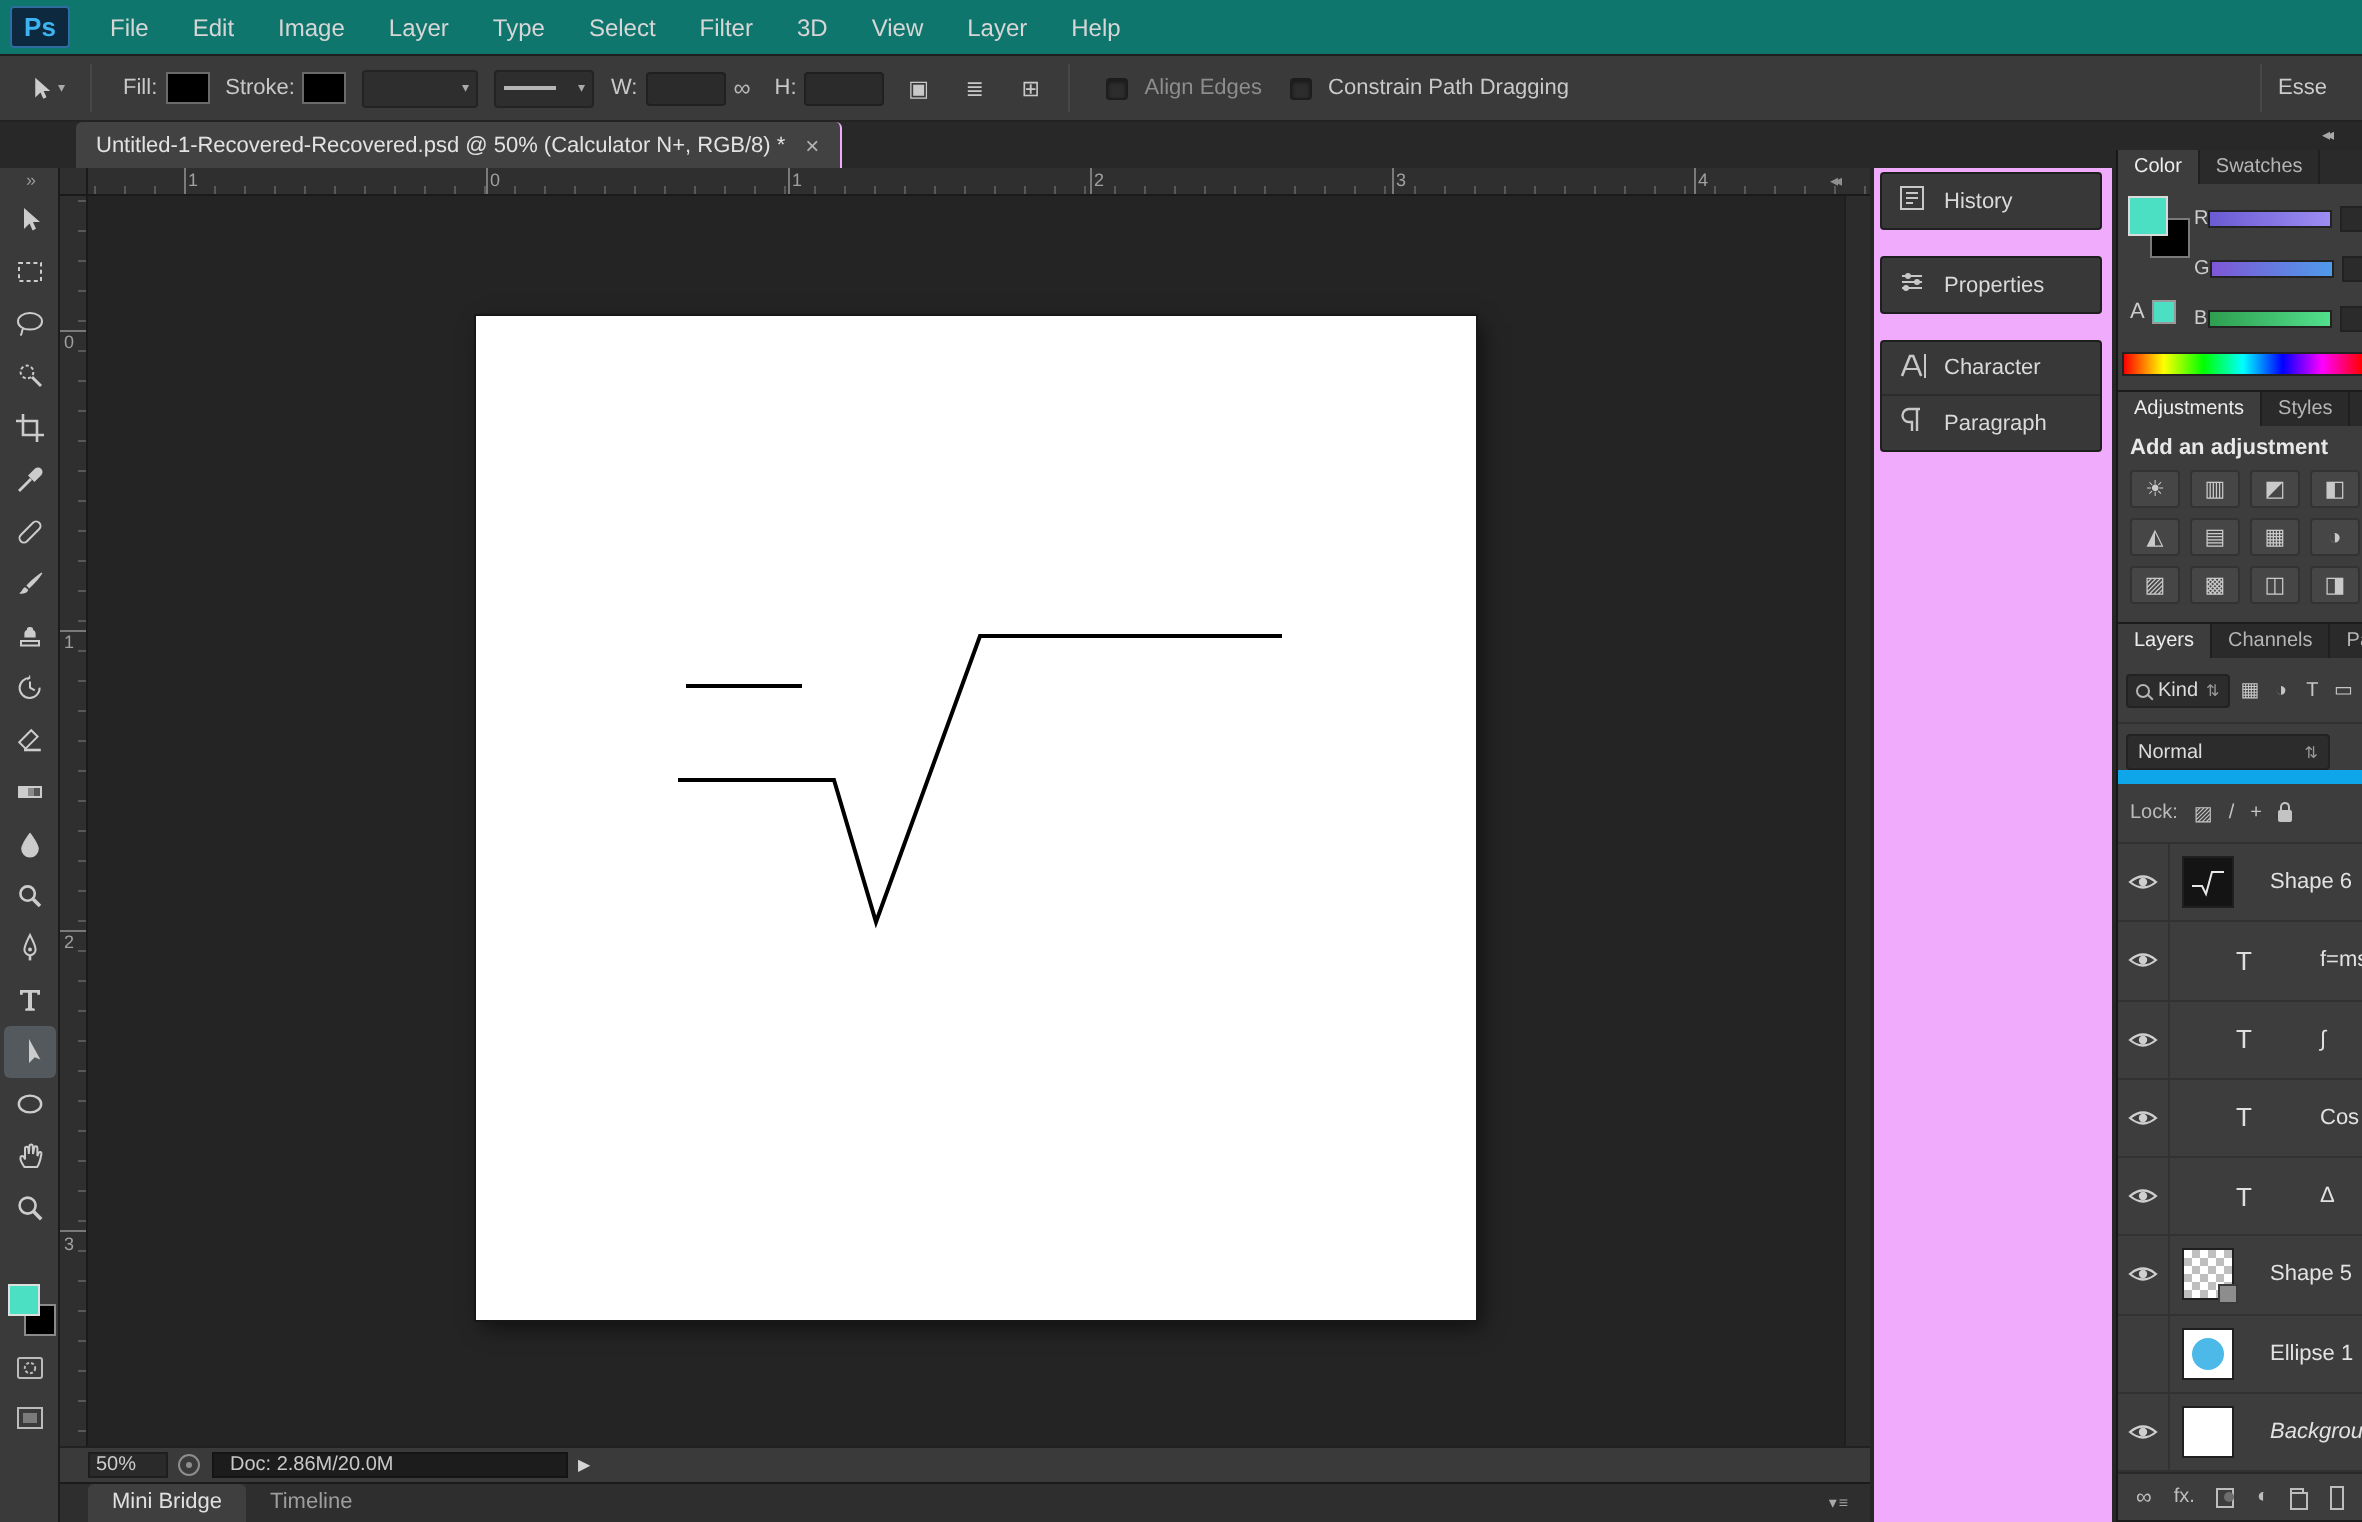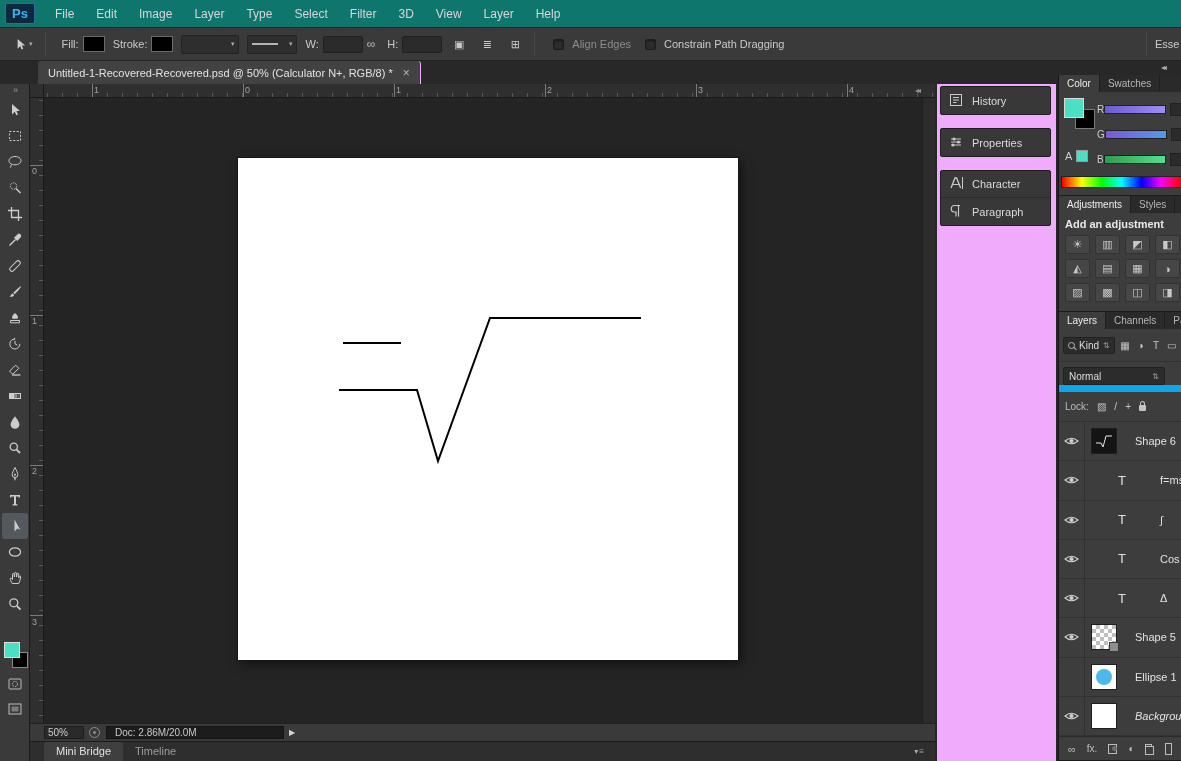--- a/index.html
+++ b/index.html
@@ -22,21 +22,21 @@
 .swatch{width:22px;height:16px;background:#000;border:1px solid #6a6a6a;flex:none;}
 .combo{height:19px;background:#2e2e2e;border:1px solid #232323;border-radius:2px;display:flex;align-items:center;padding:0 4px;margin-left:8px;flex:none;}
 .combo .caret{font-size:7px;color:#aaa;margin-left:auto;}
 .w58{width:58px;}.w50{width:50px;}
 .sline{width:26px;height:2px;background:#b5b5b5;margin-right:4px;}
 .opt-input{width:40px;height:17px;background:#2b2b2b;border:1px solid #202020;border-radius:2px;color:#ddd;font-size:11px;padding:0 3px;font-family:"Liberation Sans",sans-serif;}
 .link-icon{color:#b8b8b8;font-size:12px;margin:0 4px;}
 .icon-btn{width:22px;height:20px;margin-left:6px;background:#3a3a3a;border:none;color:#c8c8c8;font-size:11px;padding:0;display:flex;align-items:center;justify-content:center;}
 .checkbox{width:11px;height:11px;background:#2d2d2d;border:1px solid #1d1d1d;border-radius:2px;box-shadow:inset 0 1px 2px rgba(0,0,0,.5);margin-left:10px;flex:none;}
 .spacer{flex:1;}
-.workspace{color:#cccccc;width:26px;overflow:hidden;white-space:nowrap;margin-right:0;}
+.workspace{color:#cccccc;width:26px;overflow:hidden;white-space:nowrap;margin-right:16px;}
 
 
 .tabbar{position:absolute;left:0;top:61px;width:1058px;height:23px;background:#282828;}
 .doc-tab{position:absolute;left:38px;top:0;height:23px;background:#424242;display:flex;align-items:center;padding:0 10px;font-size:11px;color:#e2e2e2;border-right:1px solid #f0abfc;border-top-left-radius:3px;border-top-right-radius:3px;}
 .tab-close{margin-left:10px;color:#b5b5b5;font-size:12px;}
 .dock-top{position:absolute;left:1058px;top:61px;width:123px;height:14px;background:#282828;}
 .collapse-chevron{position:absolute;right:16px;top:2px;font-size:8px;color:#a8a8a8;letter-spacing:-2px;}
 
 
 .toolbar{position:absolute;left:0;top:84px;width:30px;height:677px;background:#3a3a3a;border-right:1px solid #1b1b1b;}

